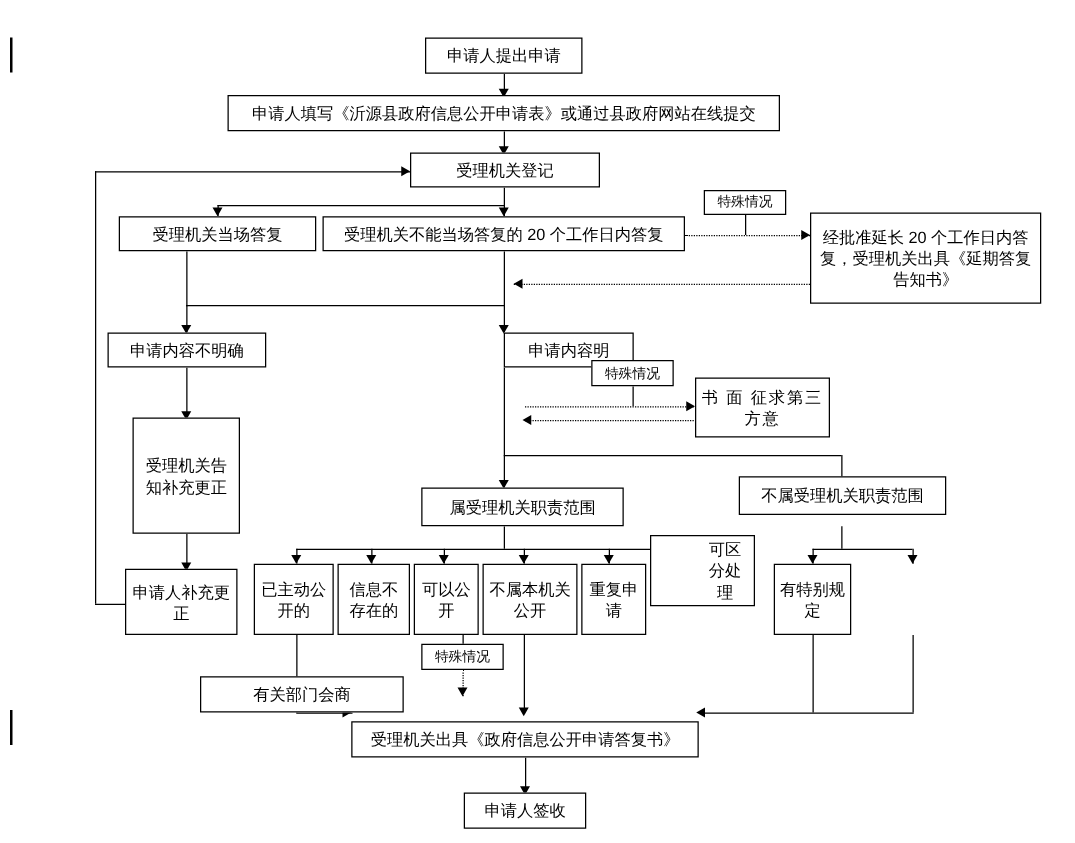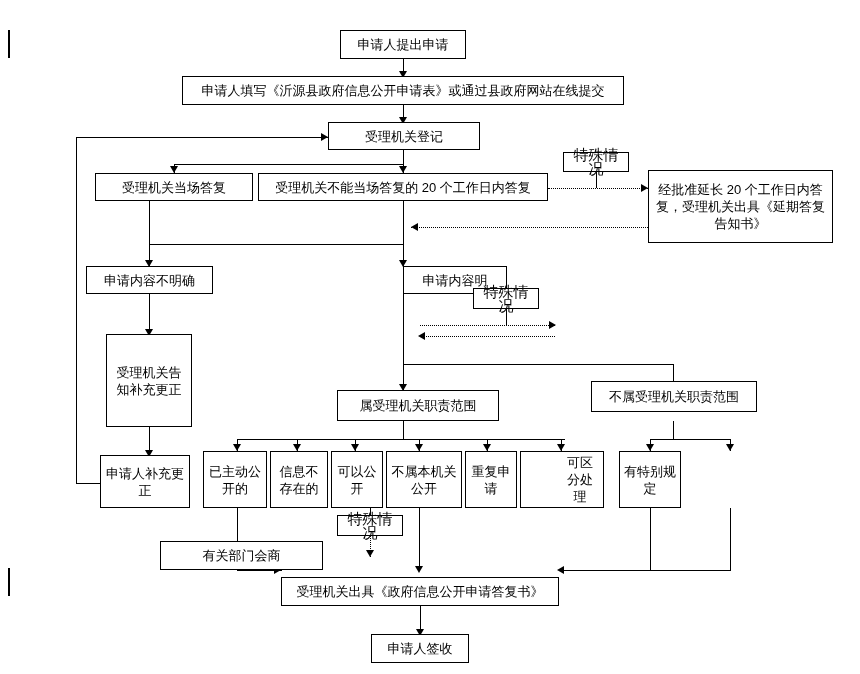--- a/index.html
+++ b/index.html
@@ -27,21 +27,21 @@
     align-items: center;
     justify-content: center;
     text-align: center;
     font-size: 13px;
     line-height: 17px;
     padding: 2px 4px;
     white-space: pre-line;
     z-index: 3;
   }
   .node.small {
-    font-size: 15px;
+    font-size: 11px;
     line-height: 14px;
   }
   .node.spaced {
     letter-spacing: 1.5px;
   }
   .line {
     position: absolute;
     background: #000000;
     z-index: 1;
   }
@@ -207,40 +207,41 @@
   <div class="node small" style="left:563px; top:152px; width:66px; height:20px;">特殊情况</div>
 
   <div class="node" style="left:648px; top:170px; width:185px; height:73px;" style-note="multi-line">经批准延长 20 个工作日内答复，受理机关出具《延期答复告知书》</div>
 
   <div class="node" style="left:86px; top:266px; width:127px; height:28px;">申请内容不明确</div>
 
   <div class="node" style="left:355px; top:266px; width:104px; height:28px;margin-left:48px;">申请内容明</div>
 
   <div class="node small" style="left:473px; top:288px; width:66px; height:21px;">特殊情况</div>
 
+  <div class="node spaced" style="left:556px; top:302px; width:108px; height:48px;">书 面 征求第三方意</div>
 
   <div class="node" style="left:106px; top:334px; width:86px; height:93px;">受理机关告知补充更正</div>
 
   <div class="node" style="left:337px; top:390px; width:162px; height:31px;">属受理机关职责范围</div>
 
   <div class="node" style="left:591px; top:381px; width:166px; height:31px;">不属受理机关职责范围</div>
 
   <div class="node" style="left:100px; top:455px; width:90px; height:53px;">申请人补充更正</div>
 
   <div class="node" style="left:203px; top:451px; width:64px; height:57px;">已主动公开的</div>
 
   <div class="node" style="left:270px; top:451px; width:58px; height:57px;">信息不存在的</div>
 
   <div class="node" style="left:331px; top:451px; width:52px; height:57px;">可以公开</div>
 
   <div class="node" style="left:386px; top:451px; width:76px; height:57px;">不属本机关公开</div>
 
   <div class="node" style="left:465px; top:451px; width:52px; height:57px;">重复申请</div>
 
-  <div class="node" style="left:520px; top:451px; width:84px; height:57px;padding-left:40px;">可区分处理</div>
+  <div class="node" style="left:520px; top:428px; width:84px; height:57px;padding-left:40px;">可区分处理</div>
 
   <div class="node" style="left:619px; top:451px; width:62px; height:57px;">有特别规定</div>
 
 
   <div class="node small" style="left:337px; top:515px; width:66px; height:21px;">特殊情况</div>
 
   <div class="node" style="left:281px; top:577px; width:278px; height:29px;">受理机关出具《政府信息公开申请答复书》</div>
 
   <div class="node" style="left:160px; top:541px; width:163px; height:29px;">有关部门会商</div>
 

